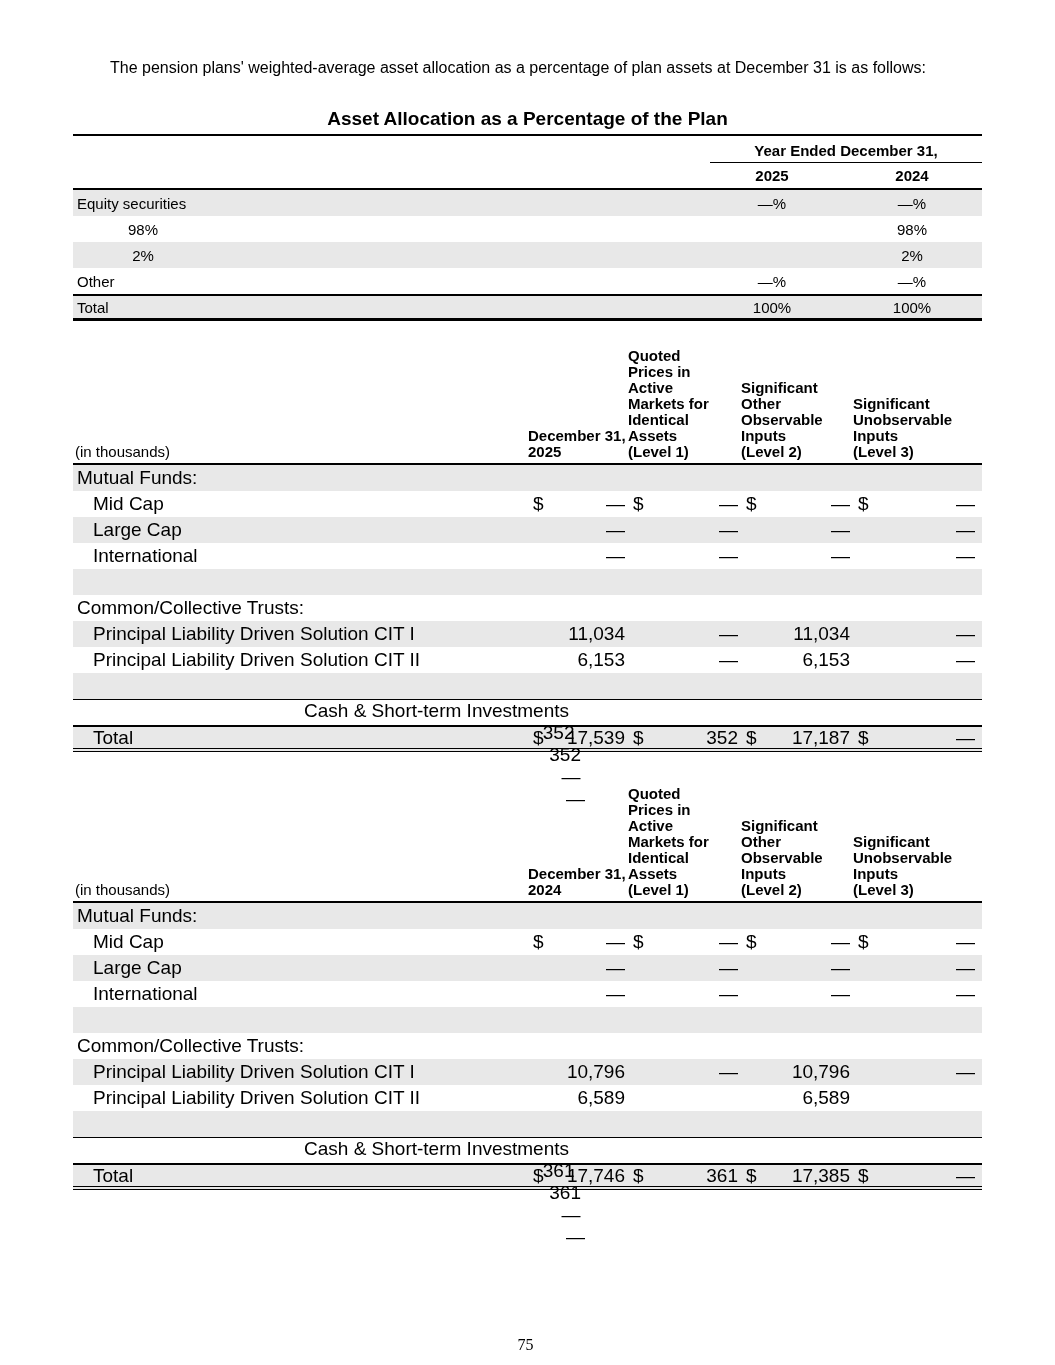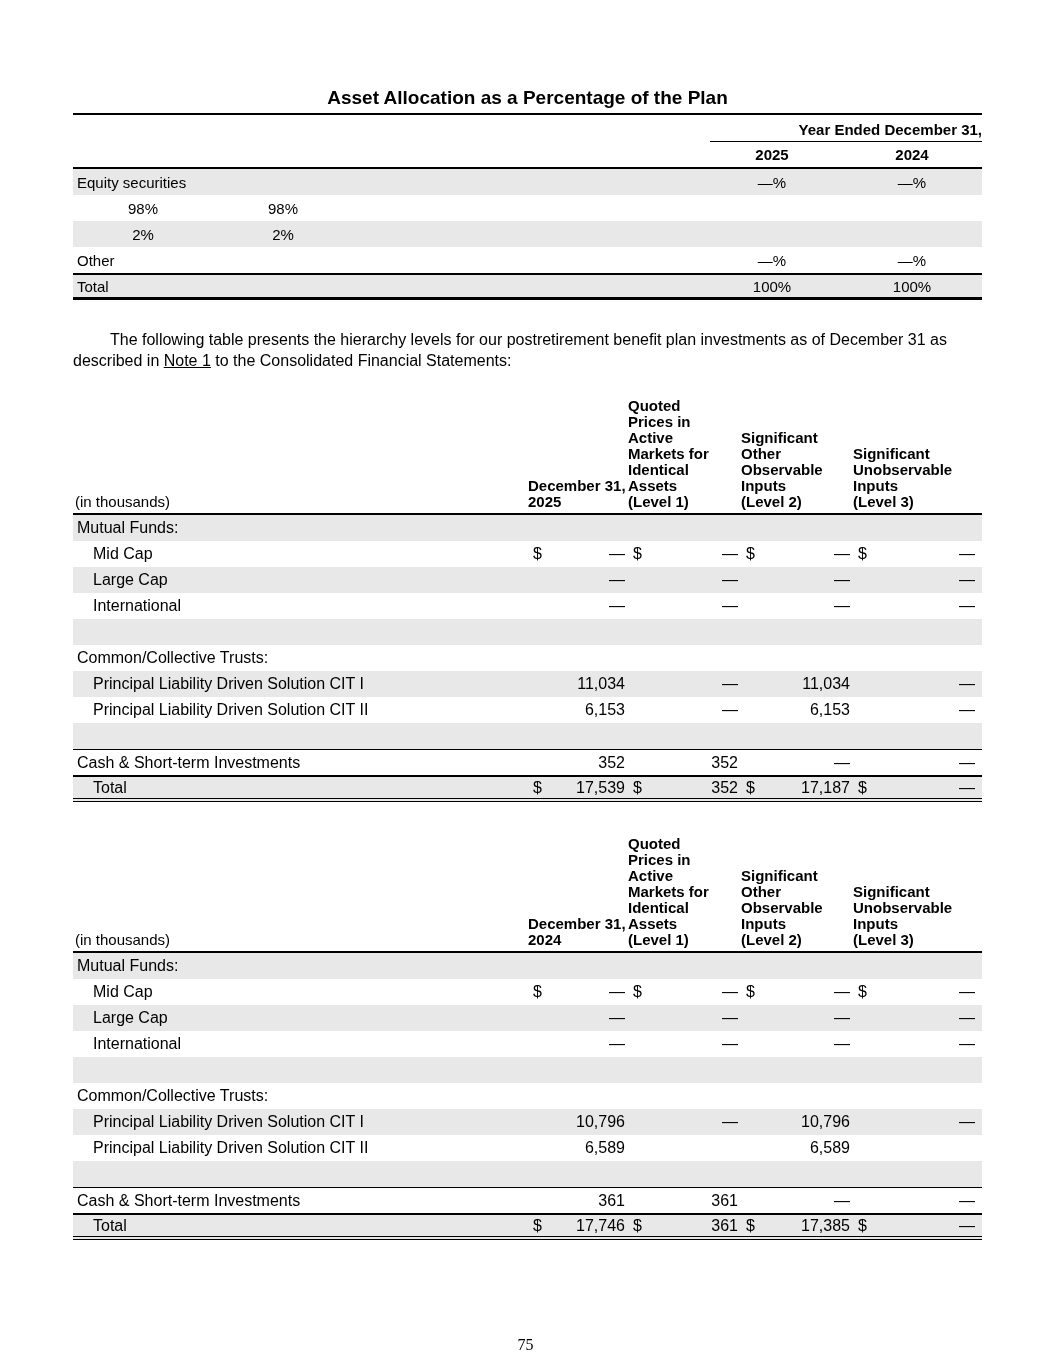--- a/index.html
+++ b/index.html
@@ -17,68 +17,69 @@
   .note-link { color:#000; text-decoration:underline; cursor:pointer; }
 
   
   .t1 { margin-top:30px; }
   .t1-title {
     text-align:center; font-weight:bold; font-size:19px;
     padding-bottom:4px; border-bottom:2px solid #000;
   }
   .period-row { display:flex; justify-content:flex-end; }
   .period-block {
-    width:272px; text-align:right; font-weight:bold; font-size:15px;
+    width:272px; text-align:center; font-weight:bold; font-size:15px;
     padding:6px 0 3px 0; border-bottom:1px solid #000;
   }
   .years-row { display:flex; align-items:center; height:27px; border-bottom:2px solid #000; }
   .years-row .fill { flex:1; }
   .year-col { width:140px; text-align:center; font-weight:bold; font-size:15px; }
 
-  .t1-row { display:flex; align-items:center; height:26px; font-size:15px; }
+  .t1-row { display:flex; align-items:center; height:26px; font-size:15px;justify-content:space-between; }
   .t1-row.shaded { background:#e8e8e8; }
   .t1-row.t1-total { border-top:2px solid #000; border-bottom:3px solid #000; height:27px; }
   .t1-label { flex:1; padding-left:4px; }
   .t1-val { width:140px; text-align:center; }
 
   
   .h-table { margin-top:27px; }
   .h-table.mt-lg { margin-top:34px; }
   .h-header {
     display:flex; align-items:flex-end;
     border-bottom:2px solid #000; padding-bottom:3px;
   }
   .h-label-cell { width:455px; font-size:15px; padding-left:2px; }
   .h-col-head {
     font-weight:bold; font-size:15px; line-height:16px;
     white-space:pre-line;
   }
   .g0 { width:100px; } .g1 { width:113px; } .g2 { width:112px; } .g3 { width:129px; }
 
-  .h-row { display:flex; align-items:center; height:26px; font-size:16px; }
+  .h-row { display:flex; align-items:center; height:26px; font-size:19px; }
   .h-row.shaded { background:#e8e8e8; }
   .h-row .label { width:455px; padding-left:4px; }
   .h-row .label.indent { padding-left:20px; }
   .h-row .label-full { width:100%; padding-left:4px; }
-  .h-row.rule-above { border-top:1px solid #000; }
+  .h-row.rule-above { border-top:1px solid #000;flex-direction:column; }
   .h-row.total-row { border-top:2px solid #000; border-bottom:4px double #000; height:27px; }
   .group { display:flex; align-items:center; padding-left:5px; }
   .group .v { flex:1; text-align:right; padding-right:3px; }
   .group.g3 .v { padding-right:7px; }
 
   .page-num {
     position:absolute; bottom:11px; left:0; right:4px; text-align:center;
     font-family:"Liberation Serif", serif; font-size:16px;
   }
 </style>
 </head>
 <body>
 
 <div class="content">
 
+  <p class="para">The pension plans' weighted-average asset allocation as a percentage of plan assets at December 31 is as follows:</p>
 
   <div class="t1">
     <div class="t1-title">Asset Allocation as a Percentage of the Plan</div>
     <div class="period-row">
       <div class="period-block">Year Ended December 31,</div>
     </div>
     <div class="years-row">
       <div class="fill"></div>
       <div class="year-col">2025</div>
       <div class="year-col">2024</div>
@@ -103,21 +104,20 @@
           <div class="t1-val">—%</div>
         </div>
         <div class="t1-row shaded t1-total">
           <div class="t1-label">Total</div>
           <div class="t1-val">100%</div>
           <div class="t1-val">100%</div>
         </div>
       </div>
   </div>
 
-  <p class="para mt"><span>The following table presents the hierarchy levels for our postretirement benefit plan investments as of December 31 as described in </span><a class="note-link">Note 1</a><span> to the Consolidated Financial Statements:</span></p>
 
   <div>
       <div class="h-table">
         <div class="h-header">
           <div class="h-label-cell">(in thousands)</div>
           <div class="h-col-head g0">December 31,
 2025</div>
           <div class="h-col-head g1">Quoted
 Prices in
 Active

